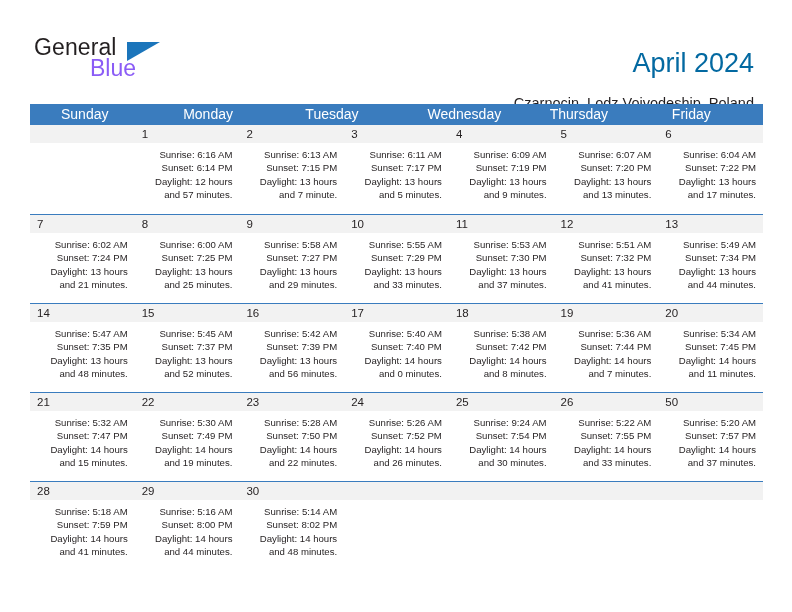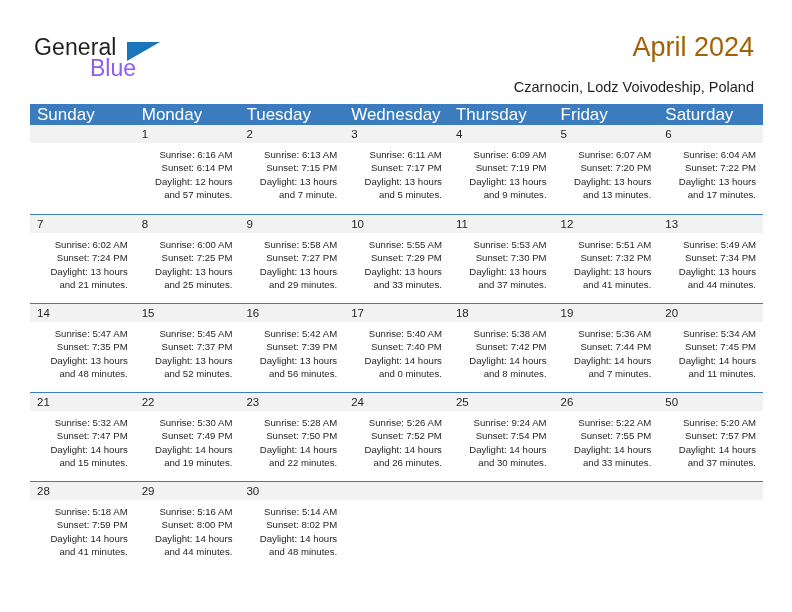--- a/index.html
+++ b/index.html
@@ -63,23 +63,24 @@
     border-bottom: 19px solid transparent;
   }
   .title-block {
     position: absolute;
     right: 38px;
     top: 30px;
     text-align: right;
   }
   .month-title {
     font-size: 27px;
-    color: #a16207;
+    color: #0369a1;
     line-height: 34px;
     white-space: nowrap;
+    margin-top: 16px;
   }
   .location {
     font-size: 14.5px;
     color: #231f20;
     line-height: 22px;
     margin-top: 12px;
     white-space: nowrap;
   }
 
   
@@ -90,25 +91,26 @@
     width: 733px;
   }
   .dow-row {
     display: flex;
     background: #3a7cbe;
     height: 21px;
   }
   .dow {
     flex: 1 1 0;
     color: #ffffff;
-    font-size: 17px;
+    font-size: 14px;
     line-height: 21px;
     padding-left: 7px;
     box-sizing: border-box;
     white-space: nowrap;
+    margin-left: 24px;
   }
   .week {
     display: flex;
     border-top: 1.5px solid #3a7cbe;
     height: 89px;
     box-sizing: border-box;
   }
   .week:first-of-type {
     border-top: none;
   }
@@ -164,21 +166,20 @@
 
   <div class="calendar">
 
     <div class="dow-row">
       <div class="dow">Sunday</div>
       <div class="dow">Monday</div>
       <div class="dow">Tuesday</div>
       <div class="dow">Wednesday</div>
       <div class="dow">Thursday</div>
       <div class="dow">Friday</div>
-      <div class="dow">Saturday</div>
     </div>
 
     <div id="weeks-container">
         <div class="week">
           <div class="cell empty">
             <div class="daynum"></div>
           </div>
           <div class="cell">
             <div class="daynum">1</div>
             <div class="info">

